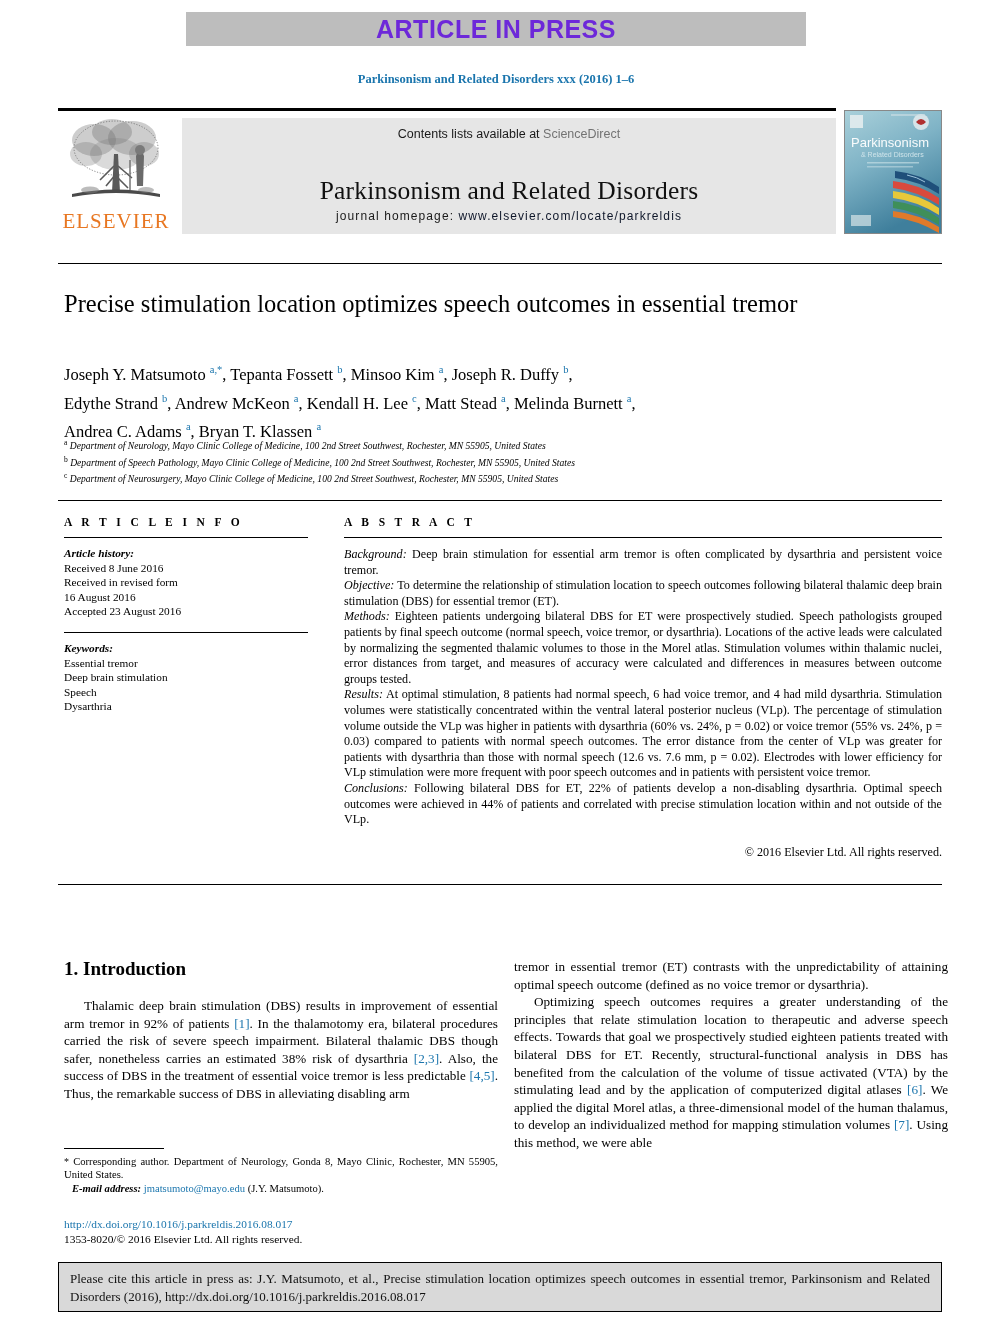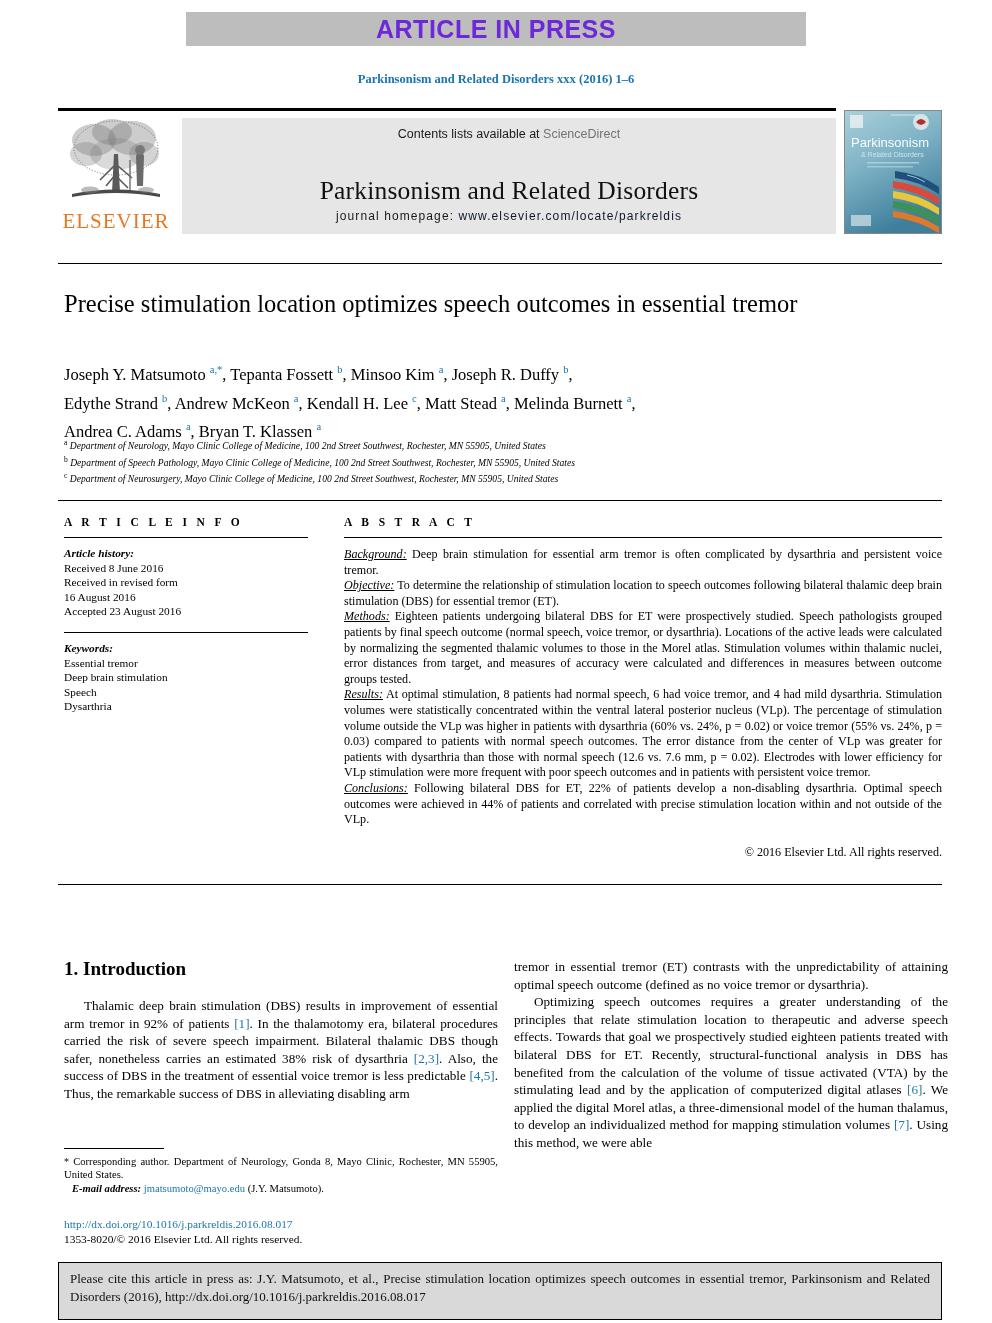--- a/index.html
+++ b/index.html
@@ -225,21 +225,20 @@
     background: #000;
     margin: 13px 0 8px 0;
   }
   .abstract-body {
     font-size: 12.1px;
     line-height: 15.6px;
     text-align: justify;
   }
   .abs-head {
     font-style: italic;
-    text-decoration: underline;
   }
   .copyright-line {
     margin-top: 17px;
     text-align: right;
     font-size: 12.1px;
   }
   .info-rule-bottom {
     position: absolute;
     left: 58px;
     top: 884px;
@@ -306,21 +305,21 @@
     line-height: 14.5px;
   }
   .doi-link { color: #1a75ad; }
 
   
   .cite-box {
     position: absolute;
     left: 58px;
     top: 1262px;
     width: 884px;
-    height: 58px;
+    height: 50px;
     background: #d9d9d9;
     border: 1.5px solid #000;
     box-sizing: border-box;
     padding: 7px 11px;
     font-size: 13px;
     line-height: 18px;
     text-align: justify;
     color: #111;
   }
 </style>

